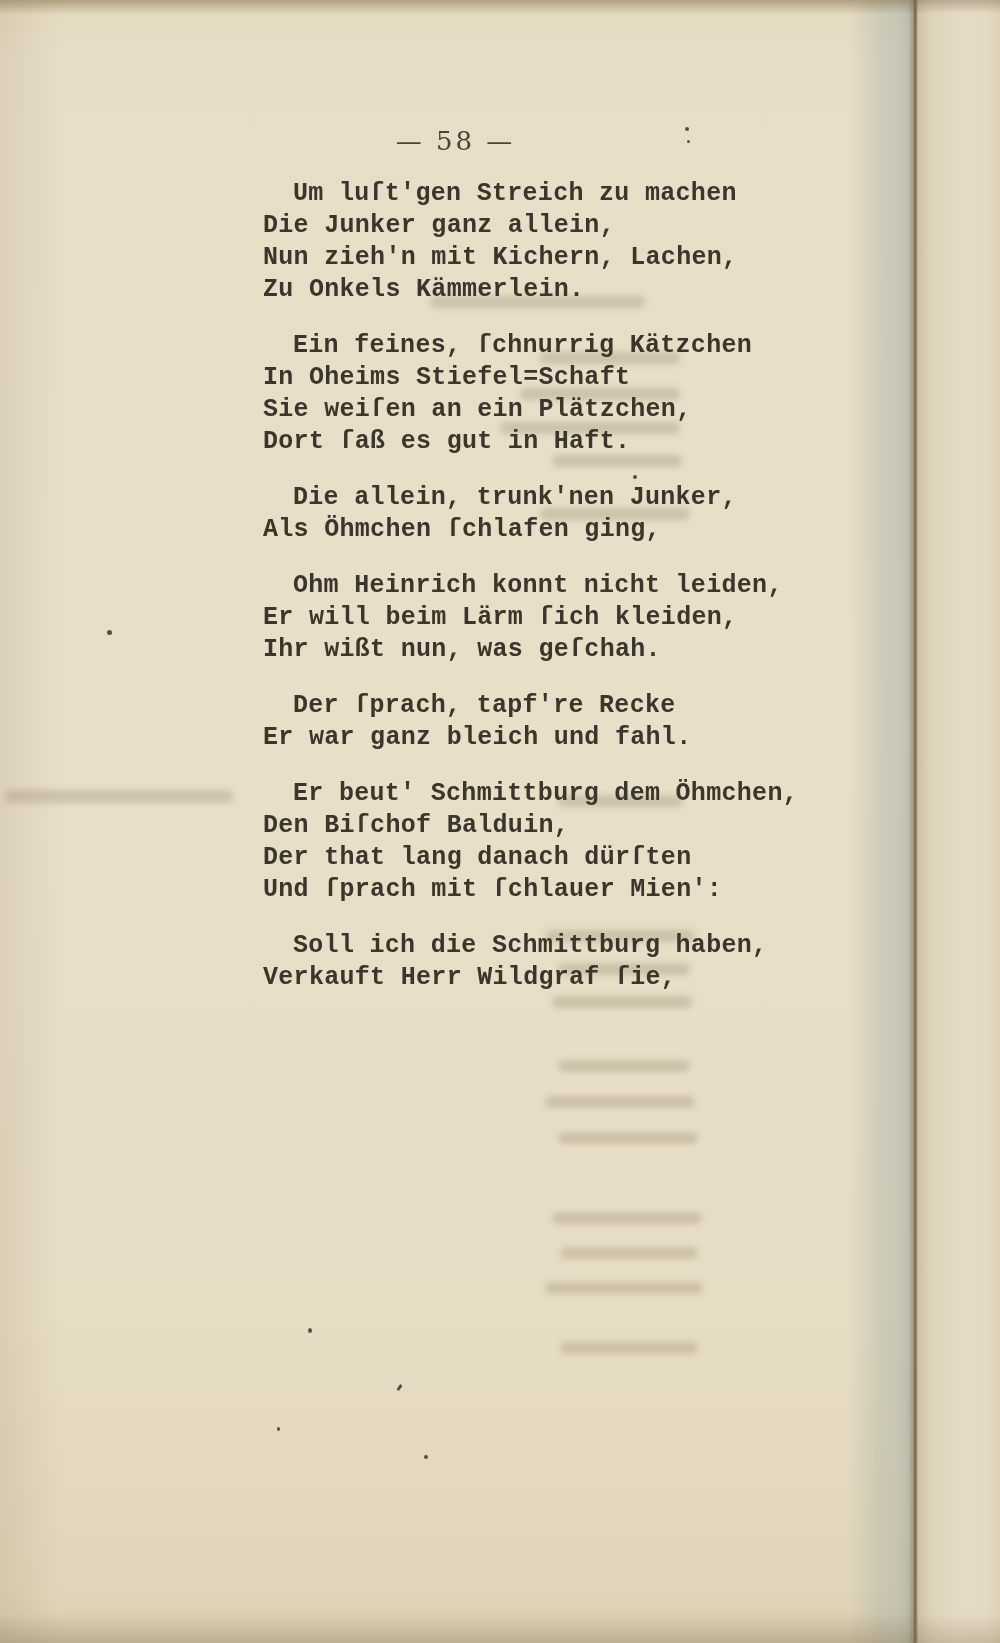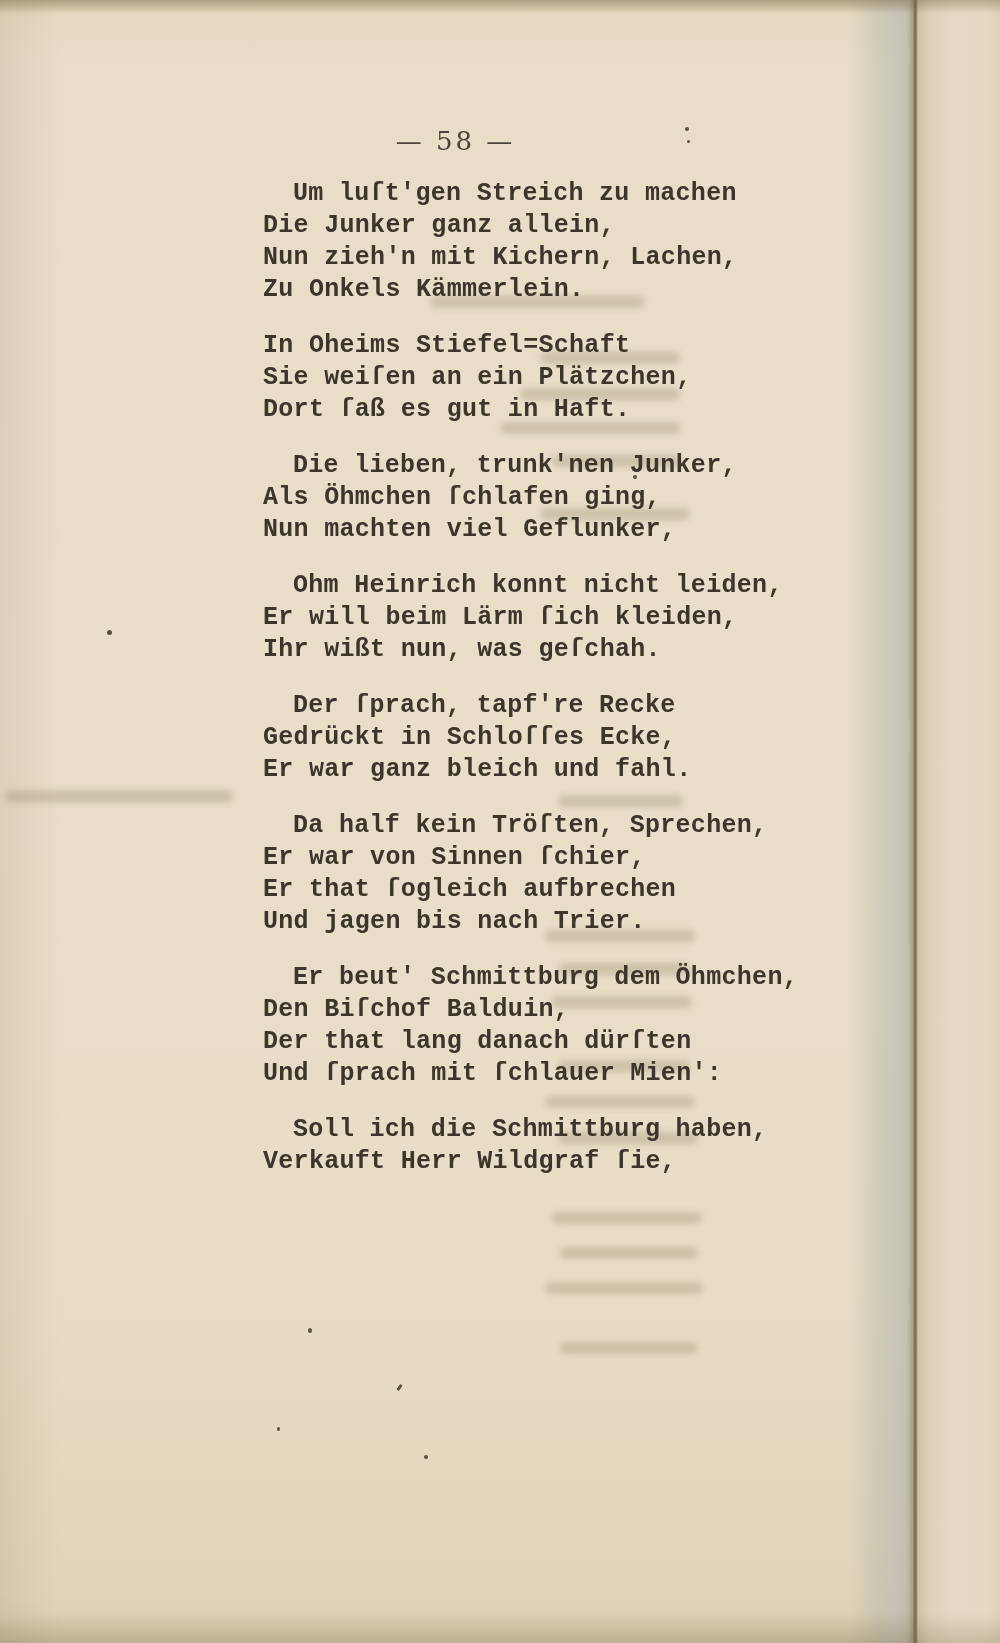--- a/index.html
+++ b/index.html
@@ -147,44 +147,37 @@
   <div class="page-number">— 58 —</div>
 
   <div class="poem">
       <div class="stanza">
         <div class="line first">Um luſt'gen Streich zu machen</div>
         <div class="line">Die Junker ganz allein,</div>
         <div class="line">Nun zieh'n mit Kichern, Lachen,</div>
         <div class="line">Zu Onkels Kämmerlein.</div>
       </div>
       <div class="stanza">
+        <div class="line first">Ein feines, ſchnurrig Kätzchen</div>
         <div class="line">In Oheims Stiefel=Schaft</div>
         <div class="line">Sie weiſen an ein Plätzchen,</div>
         <div class="line">Dort ſaß es gut in Haft.</div>
       </div>
       <div class="stanza">
-        <div class="line first">Die lieben, trunk'nen Junker,</div>
+        <div class="line first">Die allein, trunk'nen Junker,</div>
         <div class="line">Als Öhmchen ſchlafen ging,</div>
-        <div class="line">Nun machten viel Geflunker,</div>
       </div>
       <div class="stanza">
         <div class="line first">Ohm Heinrich konnt nicht leiden,</div>
         <div class="line">Er will beim Lärm ſich kleiden,</div>
         <div class="line">Ihr wißt nun, was geſchah.</div>
       </div>
       <div class="stanza">
         <div class="line first">Der ſprach, tapf're Recke</div>
-        <div class="line">Gedrückt in Schloſſes Ecke,</div>
         <div class="line">Er war ganz bleich und fahl.</div>
-      </div>
-      <div class="stanza">
-        <div class="line first">Da half kein Tröſten, Sprechen,</div>
-        <div class="line">Er war von Sinnen ſchier,</div>
-        <div class="line">Er that ſogleich aufbrechen</div>
-        <div class="line">Und jagen bis nach Trier.</div>
       </div>
       <div class="stanza">
         <div class="line first">Er beut' Schmittburg dem Öhmchen,</div>
         <div class="line">Den Biſchof Balduin,</div>
         <div class="line">Der that lang danach dürſten</div>
         <div class="line">Und ſprach mit ſchlauer Mien':</div>
       </div>
       <div class="stanza">
         <div class="line first">Soll ich die Schmittburg haben,</div>
         <div class="line">Verkauft Herr Wildgraf ſie,</div>

